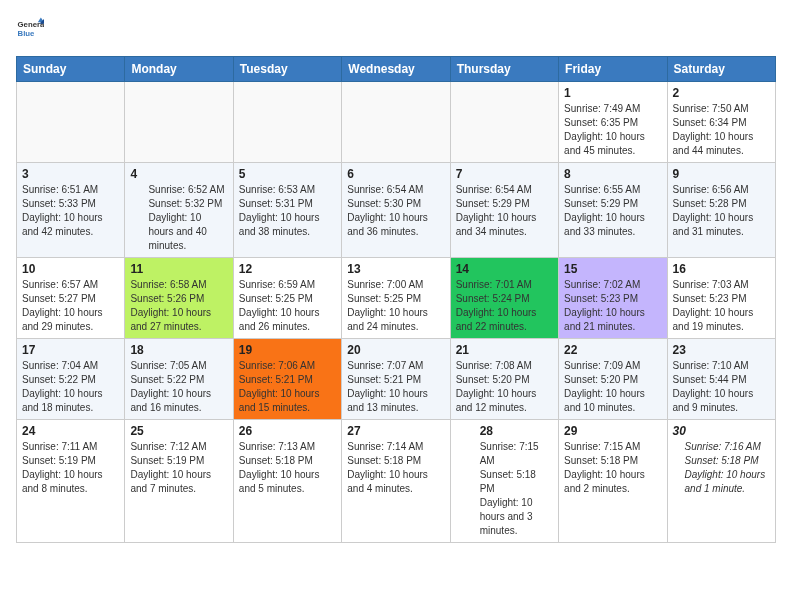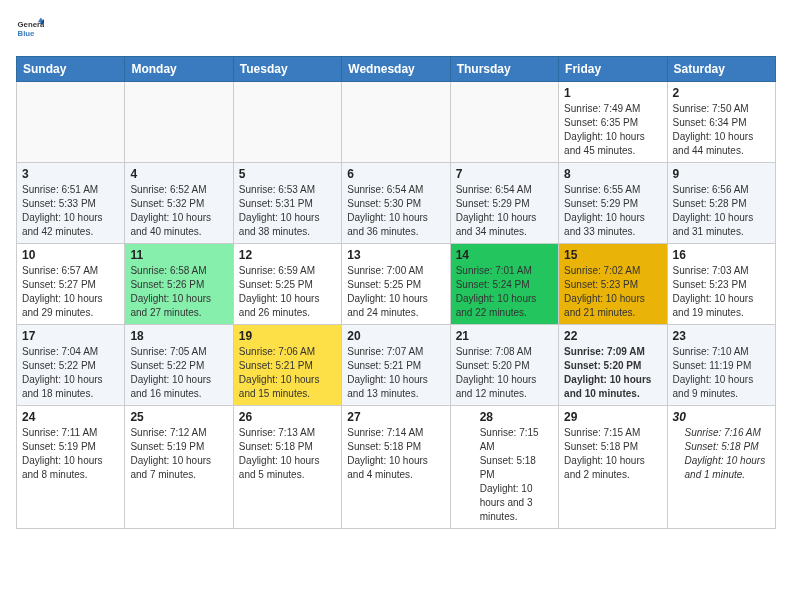--- a/index.html
+++ b/index.html
@@ -146,21 +146,21 @@
       </tr>
       <tr>
         <td style="background: rgb(242, 246, 251);">
           <div class="day-num">3</div>
           <div class="day-info" style="white-space: pre-line;">Sunrise: 6:51 AM
 Sunset: 5:33 PM
 Daylight: 10 hours and 42 minutes.</div>
         </td>
         <td style="background: rgb(242, 246, 251);">
           <div class="day-num">4</div>
-          <div class="day-info" style="white-space: pre-line;">Sunrise: 6:52 AM
+          <div class="day-info" style="white-space: pre-line; margin-left: 18px;">Sunrise: 6:52 AM
 Sunset: 5:32 PM
 Daylight: 10 hours and 40 minutes.</div>
         </td>
         <td style="background: rgb(242, 246, 251);">
           <div class="day-num">5</div>
           <div class="day-info" style="white-space: pre-line;">Sunrise: 6:53 AM
 Sunset: 5:31 PM
 Daylight: 10 hours and 38 minutes.</div>
         </td>
         <td style="background: rgb(242, 246, 251);">
@@ -188,21 +188,21 @@
 Daylight: 10 hours and 31 minutes.</div>
         </td>
       </tr>
       <tr>
         <td style="background: rgb(255, 255, 255);">
           <div class="day-num">10</div>
           <div class="day-info" style="white-space: pre-line;">Sunrise: 6:57 AM
 Sunset: 5:27 PM
 Daylight: 10 hours and 29 minutes.</div>
         </td>
-        <td style="background: #86efac;">
+        <td style="background: #bef264;">
           <div class="day-num">11</div>
           <div class="day-info" style="white-space: pre-line;">Sunrise: 6:58 AM
 Sunset: 5:26 PM
 Daylight: 10 hours and 27 minutes.</div>
         </td>
         <td style="background: rgb(255, 255, 255);">
           <div class="day-num">12</div>
           <div class="day-info" style="white-space: pre-line;">Sunrise: 6:59 AM
 Sunset: 5:25 PM
 Daylight: 10 hours and 26 minutes.</div>
@@ -212,21 +212,21 @@
           <div class="day-info" style="white-space: pre-line;">Sunrise: 7:00 AM
 Sunset: 5:25 PM
 Daylight: 10 hours and 24 minutes.</div>
         </td>
         <td style="background: #22c55e;">
           <div class="day-num">14</div>
           <div class="day-info" style="white-space: pre-line;">Sunrise: 7:01 AM
 Sunset: 5:24 PM
 Daylight: 10 hours and 22 minutes.</div>
         </td>
-        <td style="background: #eab308;">
+        <td style="background: #c4b5fd;">
           <div class="day-num">15</div>
           <div class="day-info" style="white-space: pre-line;">Sunrise: 7:02 AM
 Sunset: 5:23 PM
 Daylight: 10 hours and 21 minutes.</div>
         </td>
         <td style="background: rgb(255, 255, 255);">
           <div class="day-num">16</div>
           <div class="day-info" style="white-space: pre-line;">Sunrise: 7:03 AM
 Sunset: 5:23 PM
 Daylight: 10 hours and 19 minutes.</div>
@@ -238,48 +238,48 @@
           <div class="day-info" style="white-space: pre-line;">Sunrise: 7:04 AM
 Sunset: 5:22 PM
 Daylight: 10 hours and 18 minutes.</div>
         </td>
         <td style="background: rgb(242, 246, 251); margin-left: 12px;">
           <div class="day-num">18</div>
           <div class="day-info" style="white-space: pre-line;">Sunrise: 7:05 AM
 Sunset: 5:22 PM
 Daylight: 10 hours and 16 minutes.</div>
         </td>
-        <td style="background: #fde047; margin-top: 16px;">
+        <td style="background: #f97316; margin-top: 16px;">
           <div class="day-num">19</div>
           <div class="day-info" style="white-space: pre-line;">Sunrise: 7:06 AM
 Sunset: 5:21 PM
 Daylight: 10 hours and 15 minutes.</div>
         </td>
         <td style="background: rgb(242, 246, 251);">
           <div class="day-num">20</div>
           <div class="day-info" style="white-space: pre-line;">Sunrise: 7:07 AM
 Sunset: 5:21 PM
 Daylight: 10 hours and 13 minutes.</div>
         </td>
         <td style="background: rgb(242, 246, 251);">
           <div class="day-num">21</div>
           <div class="day-info" style="white-space: pre-line;">Sunrise: 7:08 AM
 Sunset: 5:20 PM
 Daylight: 10 hours and 12 minutes.</div>
         </td>
         <td style="background: rgb(242, 246, 251);">
           <div class="day-num">22</div>
-          <div class="day-info" style="white-space: pre-line; font-weight: bold;">Sunrise: 7:09 AM
+          <div class="day-info" style="white-space: pre-line;">Sunrise: 7:09 AM
 Sunset: 5:20 PM
 Daylight: 10 hours and 10 minutes.</div>
         </td>
         <td style="background: rgb(242, 246, 251);">
           <div class="day-num">23</div>
           <div class="day-info" style="white-space: pre-line;">Sunrise: 7:10 AM
-Sunset: 11:19 PM
+Sunset: 5:44 PM
 Daylight: 10 hours and 9 minutes.</div>
         </td>
       </tr>
       <tr>
         <td style="background: rgb(255, 255, 255);">
           <div class="day-num">24</div>
           <div class="day-info" style="white-space: pre-line;">Sunrise: 7:11 AM
 Sunset: 5:19 PM
 Daylight: 10 hours and 8 minutes.</div>
         </td>

